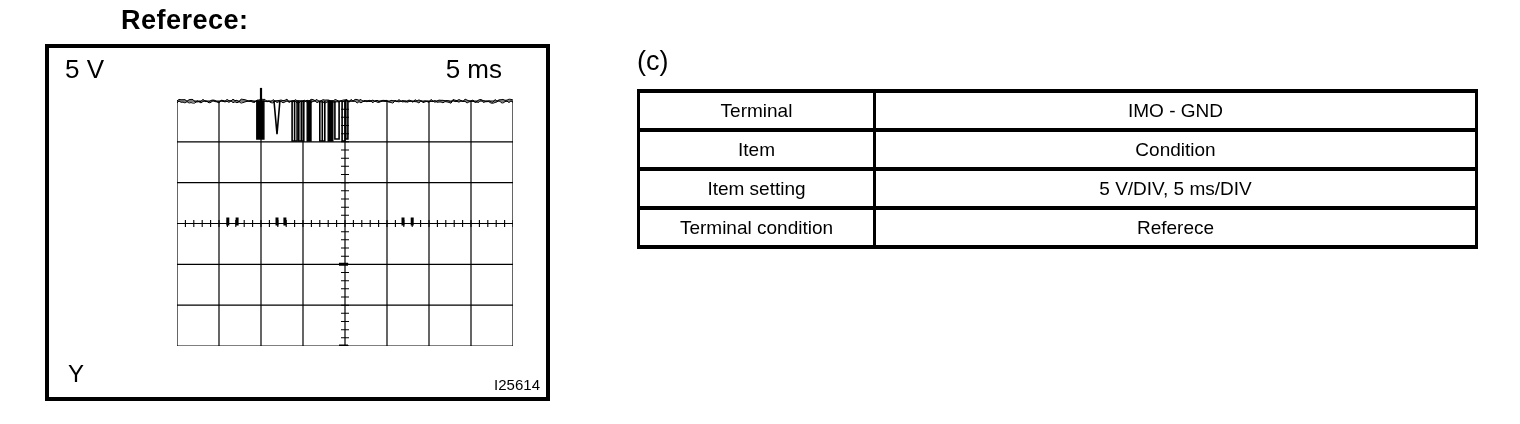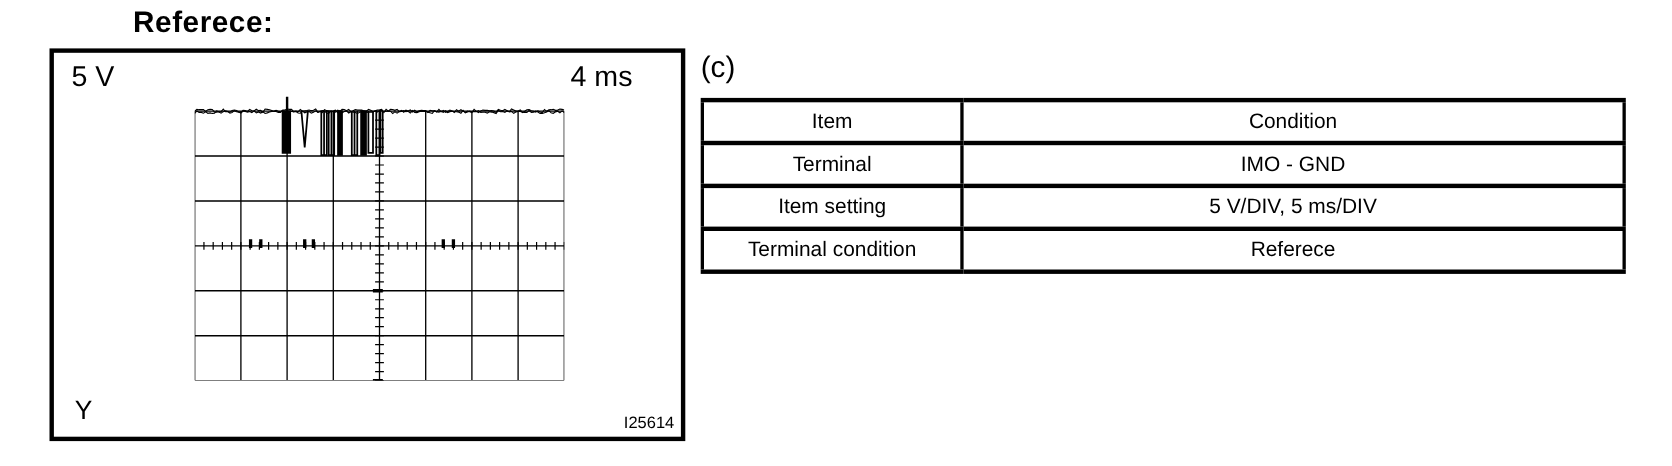--- a/index.html
+++ b/index.html
@@ -23,21 +23,21 @@
     left: 121px; top: 5px;
     font-size: 27px;
     font-weight: bold;
     letter-spacing: 0.5px;
     text-align: center;
   }
   
   .scope-box {
     position: absolute;
     left: 45px; top: 44px;
-    width: 578px; height: 357px;
+    width: 505px; height: 357px;
     border: 4px solid #000;
     background: #fff;
   }
   .scope-label-v {
     position: absolute;
     left: 16px; top: 6px;
     font-size: 26px;
   }
   .scope-label-t {
     position: absolute;
@@ -93,21 +93,21 @@
 </style>
 </head>
 <body>
 
 <div class="canvas">
 
   <div class="page-title">Referece:</div>
 
   <div class="scope-box">
     <span class="scope-label-v">5 V</span>
-    <span class="scope-label-t">4 ms</span>
+    <span class="scope-label-t">5 ms</span>
     <svg class="scope-screen" viewBox="0 -17 336 262" xmlns="http://www.w3.org/2000/svg">
         <path d="M0.0,0V245 M42.0,0V245 M84.0,0V245 M126.0,0V245 M168.0,0V245 M210.0,0V245 M252.0,0V245 M294.0,0V245 M336.0,0V245 M0,0.0H336 M0,40.8H336 M0,81.7H336 M0,122.5H336 M0,163.3H336 M0,204.2H336 M0,245.0H336 " stroke="#000000" stroke-width="1.2" fill="none"></path>
         <path d="M8.4,119V126 M16.8,119V126 M25.2,119V126 M33.6,119V126 M42.0,119V126 M50.4,119V126 M58.8,119V126 M67.2,119V126 M75.6,119V126 M84.0,119V126 M92.4,119V126 M100.8,119V126 M109.2,119V126 M117.6,119V126 M126.0,119V126 M134.4,119V126 M142.8,119V126 M151.2,119V126 M159.6,119V126 M168.0,119V126 M176.4,119V126 M184.8,119V126 M193.2,119V126 M201.6,119V126 M210.0,119V126 M218.4,119V126 M226.8,119V126 M235.2,119V126 M243.6,119V126 M252.0,119V126 M260.4,119V126 M268.8,119V126 M277.2,119V126 M285.6,119V126 M294.0,119V126 M302.4,119V126 M310.8,119V126 M319.2,119V126 M327.6,119V126 M336.0,119V126 M164,8.2H172 M164,16.3H172 M164,24.5H172 M164,32.7H172 M164,40.8H172 M164,49.0H172 M164,57.2H172 M164,65.3H172 M164,73.5H172 M164,81.7H172 M164,89.8H172 M164,98.0H172 M164,106.2H172 M164,114.3H172 M164,122.5H172 M164,130.7H172 M164,138.8H172 M164,147.0H172 M164,155.2H172 M164,163.3H172 M164,171.5H172 M164,179.7H172 M164,187.8H172 M164,196.0H172 M164,204.2H172 M164,212.3H172 M164,220.5H172 M164,228.7H172 M164,236.8H172 M164,245.0H172 " stroke="#000000" stroke-width="1.1" fill="none"></path>
         <path d="M50.8,116.5V124.5 M60.1,116.5V124.5 M100.0,116.5V124.5 M107.9,116.5V124.5 M226.0,116.5V124.5 M235.2,116.5V124.5 " stroke="#000000" stroke-width="3" fill="none"></path>
         <path d="M162,163.3H171 M162,245H171" stroke="#000000" stroke-width="3" fill="none"></path>
         <path d="M0,0L2,-1.6L4,-1.3L6,-1.3L8,-1.4L10,0.4L12,-1.3L14,-1.6L16,-1.5L18,0.9L20,1.0L22,0.6L24,0.5L26,-1.8L28,0.6L30,0.5L32,1.1L34,-0.6L36,-1.0L38,-0.6L40,0.7L42,1.2L44,-0.8L46,-0.5L48,0.3L50,-1.6L52,-0.3L54,-0.1L56,-1.8L58,-0.4L60,-0.7L62,1.2L64,-1.9L66,-1.6L68,-1.3L70,-0.6L72,0.4L74,0.4L76,1.3L78,1.3L80,-0.9L82,-1.0L84,-1.9L86,-1.6L88,-1.6L90,0.4L92,0.0L94,0.7L96,-1.4L98,0.0L100,-0.2L102,-0.5L104,-1.0L106,-0.4L108,-0.7L110,-1.9L112,1.2L114,0.4L116,1.3L118,-1.3L120,-0.4L122,-0.2L124,0.0L126,0.7L128,0.9L130,-0.9L132,0.2L134,-1.7L136,-1.4L138,-0.4L140,-1.6L142,0.5L144,-0.3L146,-1.3L148,-0.9L150,-1.0L152,-0.9L154,0.4L156,0.3L158,-1.5L160,-0.8L162,0.4L164,-0.2L166,-0.9L168,-1.1L170,-1.5L172,1.3L174,-1.6L176,0.1L178,-1.6L180,-1.5L182,-0.7L184,-1.6L186,0.4L188,-0.6L190,1.0L192,-0.8L194,-0.1L196,-1.0L198,0.8L200,-0.9L202,0.7L204,-0.2L206,-0.7L208,-0.5L210,-0.6L212,1.2L214,-0.7L216,-0.2L218,-0.2L220,0.8L222,-1.6L224,0.7L226,-0.6L228,1.2L230,0.3L232,-1.0L234,-0.2L236,1.3L238,-1.3L240,-0.0L242,-1.2L244,0.2L246,1.0L248,-0.1L250,0.6L252,1.3L254,-1.6L256,0.2L258,1.3L260,-0.0L262,-0.9L264,-0.7L266,-0.7L268,-0.2L270,-0.4L272,-0.1L274,1.2L276,-1.5L278,-0.8L280,-0.4L282,-1.5L284,-0.4L286,0.6L288,-1.9L290,-1.0L292,0.0L294,-0.1L296,-1.0L298,1.4L300,0.2L302,-1.2L304,-1.5L306,-0.4L308,0.1L310,0.9L312,-0.2L314,0.9L316,1.3L318,-1.5L320,0.2L322,-1.2L324,-1.3L326,-1.6L328,-0.7L330,-0.9L332,-1.8L334,-1.6L336,-1.0" stroke="#000000" stroke-width="1" fill="none"></path>
         <path d="M0,2L2,-0.1L4,1.3L6,1.2L8,1.9L10,0.7L12,2.0L14,1.6L16,2.1L18,2.0L20,-0.2L22,0.8L24,1.9L26,0.5L28,-0.3L30,0.3L32,1.9L34,1.3L36,-0.5L38,0.6L40,0.9L42,1.9L44,-0.1L46,0.4L48,0.9L50,0.3L52,1.4L54,-0.2L56,1.7L58,0.8L60,1.8L62,0.6L64,2.1L66,1.6L68,0.9L70,0.4L72,-0.0L74,-0.6L76,0.2L78,0.6L80,-0.5L82,1.2L84,2.0L86,0.7L88,0.2L90,0.7L92,0.4L94,1.7L96,1.9L98,0.0L100,1.5L102,0.7L104,0.4L106,1.8L108,1.0L110,-0.2L112,1.2L114,0.1L116,-0.5L118,-0.1L120,2.0L122,1.9L124,0.0L126,-0.3L128,-0.8L130,1.6L132,0.1L134,1.6L136,0.4L138,-0.2L140,1.7L142,0.6L144,0.9L146,1.2L148,2.1L150,1.1L152,0.8L154,0.1L156,1.1L158,1.2L160,0.7L162,1.0L164,-0.2L166,1.0L168,-0.6L170,-0.5L172,0.5L174,0.1L176,0.2L178,0.1L180,2.1L182,0.7L184,1.9L186,0.5L188,0.4L190,-0.4L192,0.6L194,0.2L196,1.8L198,-0.5L200,1.2L202,1.4L204,0.5L206,0.1L208,0.4L210,0.3L212,1.0L214,1.5L216,2.1L218,-0.4L220,0.5L222,0.9L224,0.1L226,1.1L228,-0.3L230,1.3L232,0.5L234,0.2L236,0.5L238,0.6L240,0.9L242,2.0L244,-0.6L246,1.6L248,0.9L250,0.1L252,0.8L254,0.3L256,0.6L258,-0.5L260,1.3L262,1.0L264,1.0L266,1.8L268,0.6L270,0.9L272,1.4L274,2.2L276,-0.7L278,0.6L280,0.4L282,1.2L284,-0.2L286,0.5L288,0.3L290,2.0L292,0.9L294,0.4L296,0.3L298,1.1L300,1.2L302,1.3L304,-0.7L306,1.3L308,1.0L310,0.0L312,0.8L314,2.1L316,2.2L318,1.5L320,0.9L322,-0.5L324,1.6L326,2.0L328,0.7L330,0.1L332,1.6L334,-0.2L336,1.4" stroke="#000000" stroke-width="1" fill="none"></path>
         <path d="M79.8,0L79.8,38.0L86.9,38.0L86.9,0Z" stroke="#000000" stroke-width="1.4" fill="#000000"></path>
         <path d="M97.0,0L100.0,33.1L102.9,0" stroke="#000000" stroke-width="1.6" fill="none"></path>
         <path d="M115.1,0L115.1,40.0L120.1,40.0L120.1,0 M117.6,0V40.0" stroke="#000000" stroke-width="1.6" fill="none"></path>
@@ -126,26 +126,26 @@
 
   <span class="section-index">(c)</span>
 
   <table class="cond-table">
     <colgroup>
         <col class="c1">
         <col class="c2">
       </colgroup>
     <tbody>
       <tr>
+        <td>Terminal</td>
+        <td>IMO - GND</td>
+      </tr>
+      <tr>
         <td>Item</td>
         <td>Condition</td>
-      </tr>
-      <tr>
-        <td>Terminal</td>
-        <td>IMO - GND</td>
       </tr>
       <tr>
         <td>Item setting</td>
         <td>5 V/DIV, 5 ms/DIV</td>
       </tr>
       <tr>
         <td>Terminal condition</td>
         <td>Referece</td>
       </tr>
     </tbody>

